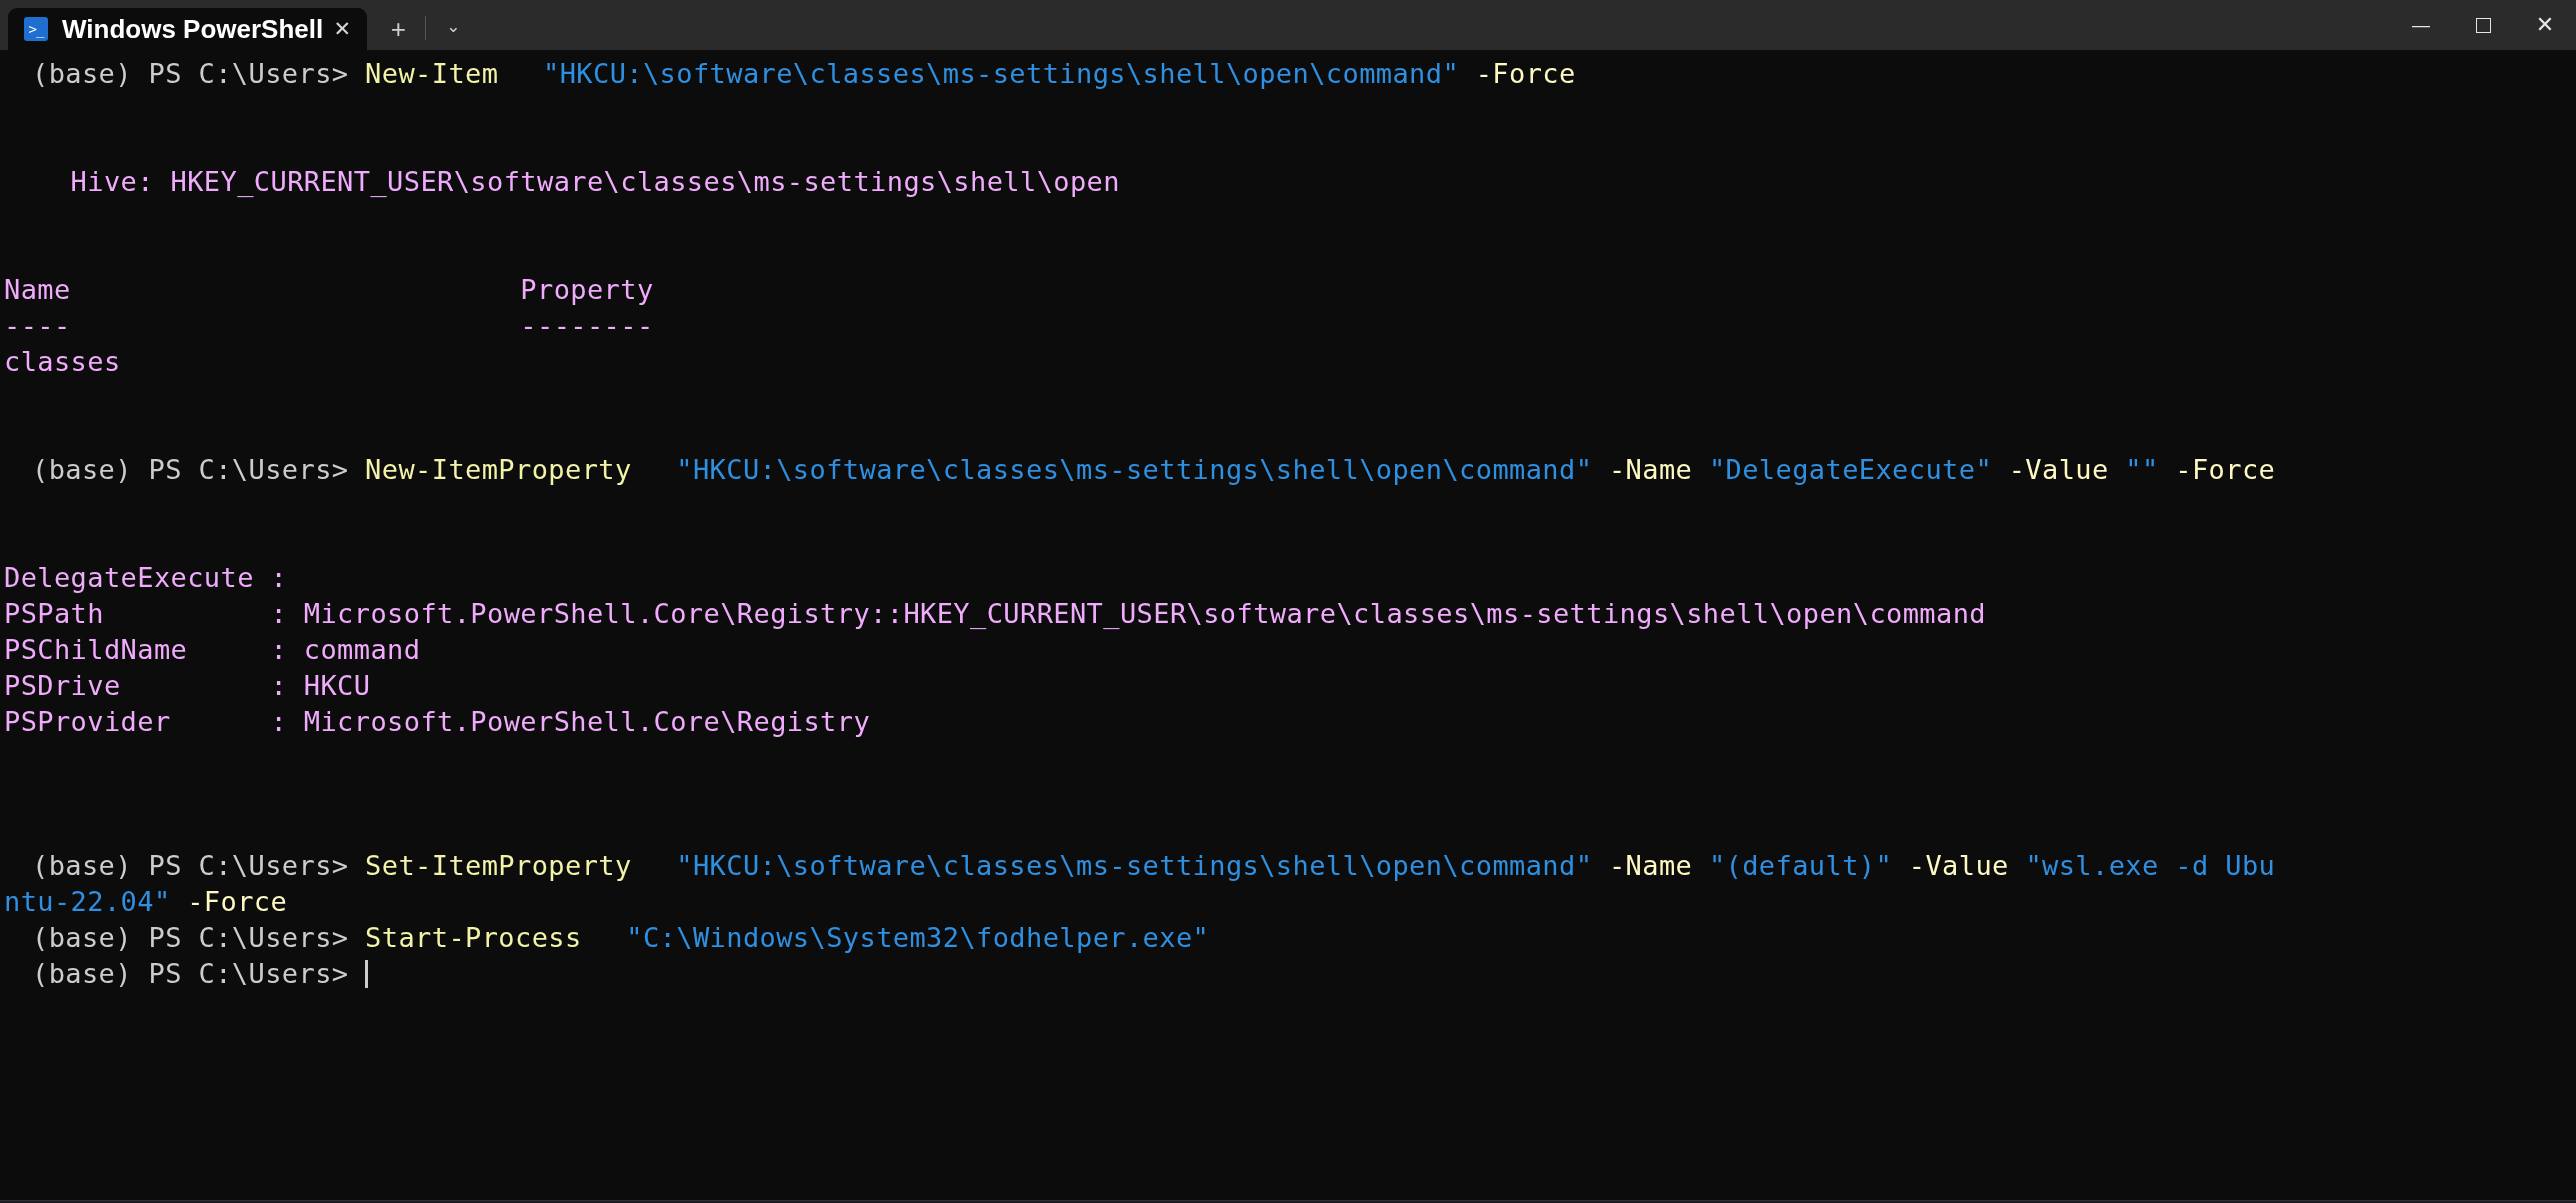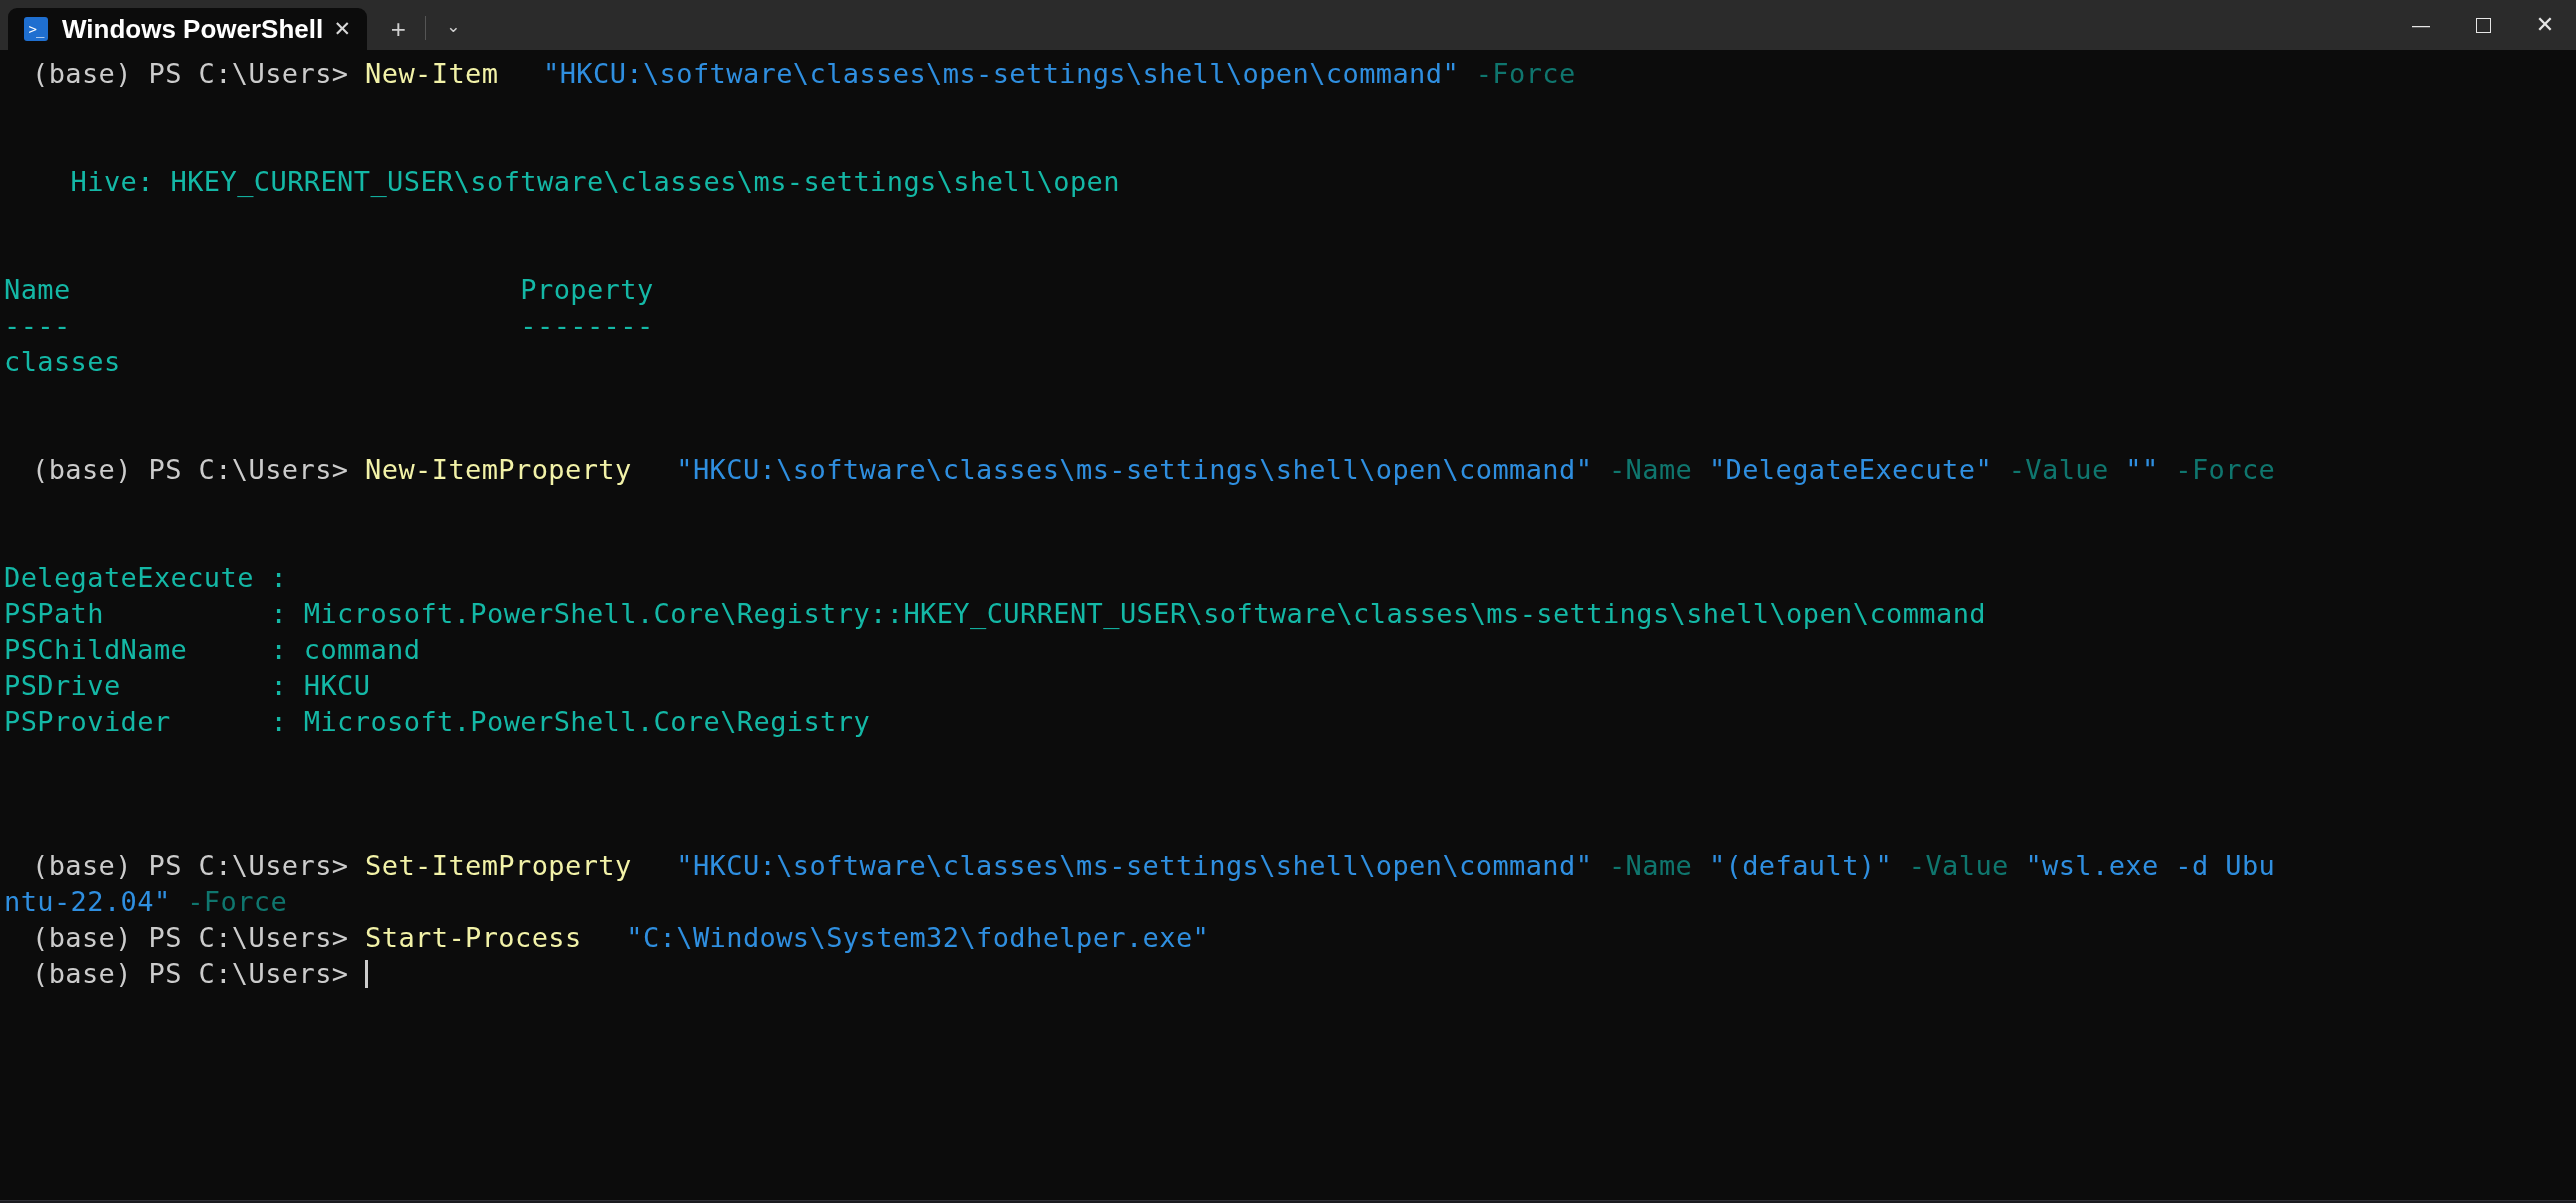--- a/index.html
+++ b/index.html
@@ -188,22 +188,22 @@
     font-size: 27px;
     letter-spacing: 0.4px;
     white-space: pre;
     color: #cccccc;
   }
 
   
   .t-prompt { color: #cccccc; margin-left: 28px; }
   .t-cmdlet { color: #f2f2a8; text-align: center; }
   .t-string { color: #2f8fe0; }
-  .t-param  { color: #0f766e; }
-  .t-out    { color: #14b8a6; }
+  .t-param  { color: #fef9c3; }
+  .t-out    { color: #f0abfc; }
 
   .cursor {
     display: inline-block;
     width: 3px;
     height: 28px;
     background: #cccccc;
     vertical-align: -5px;
   }
 
   

